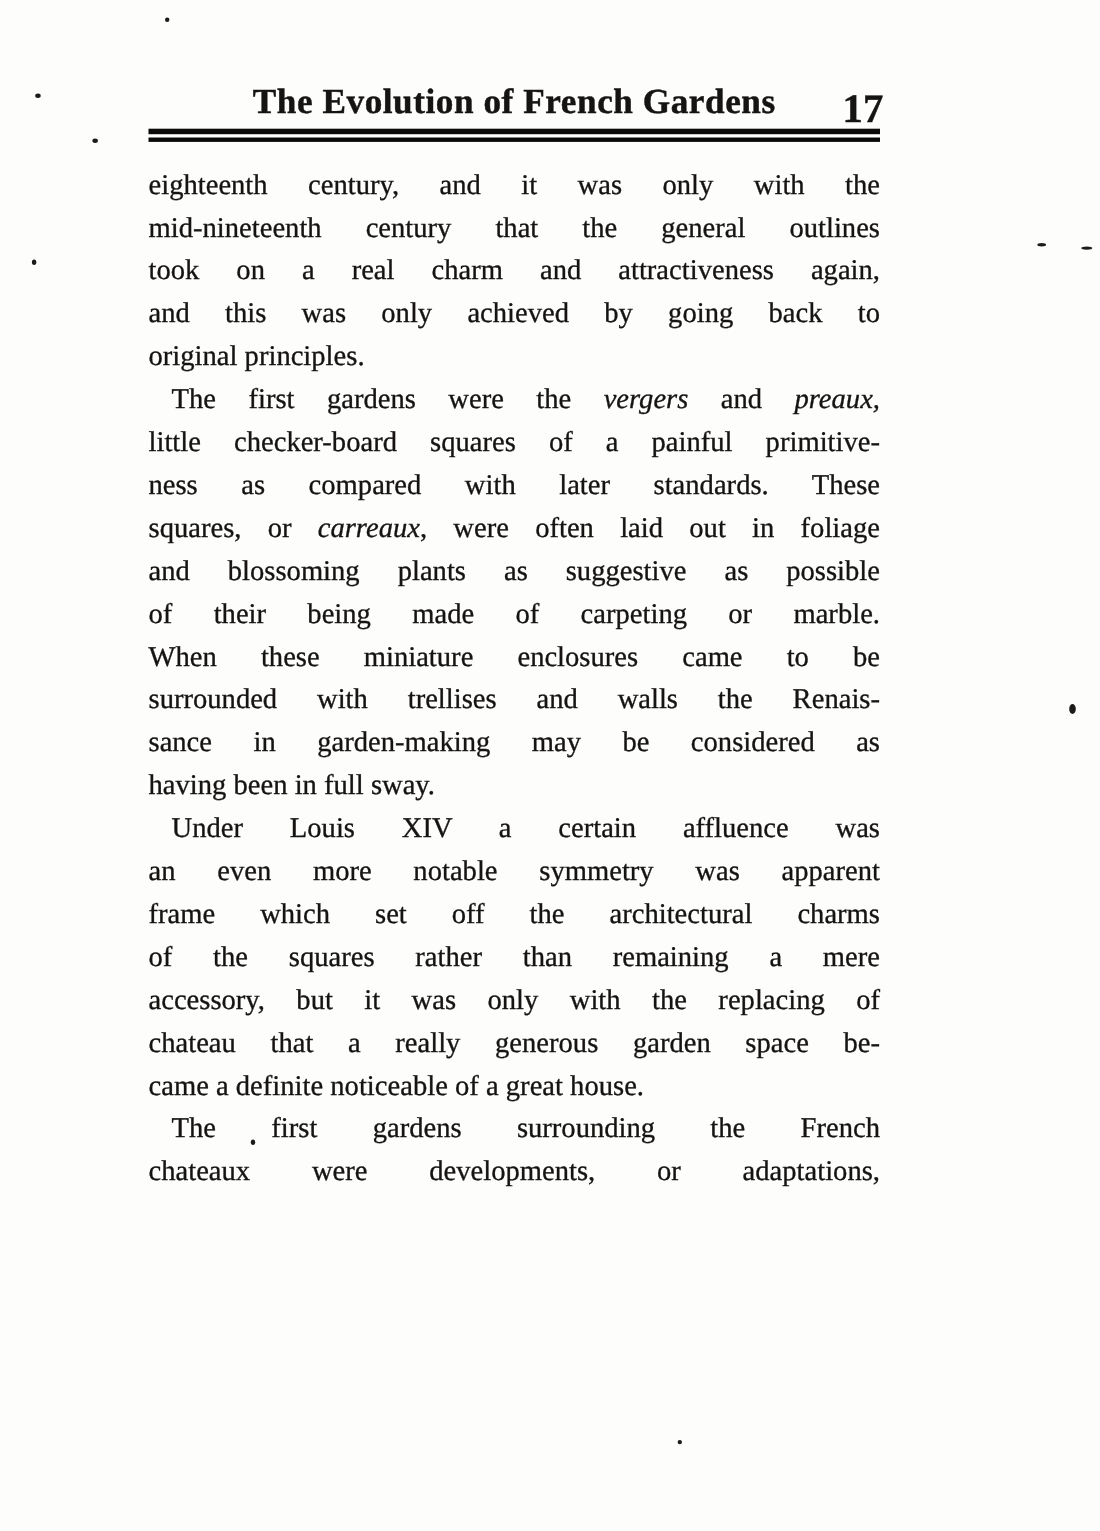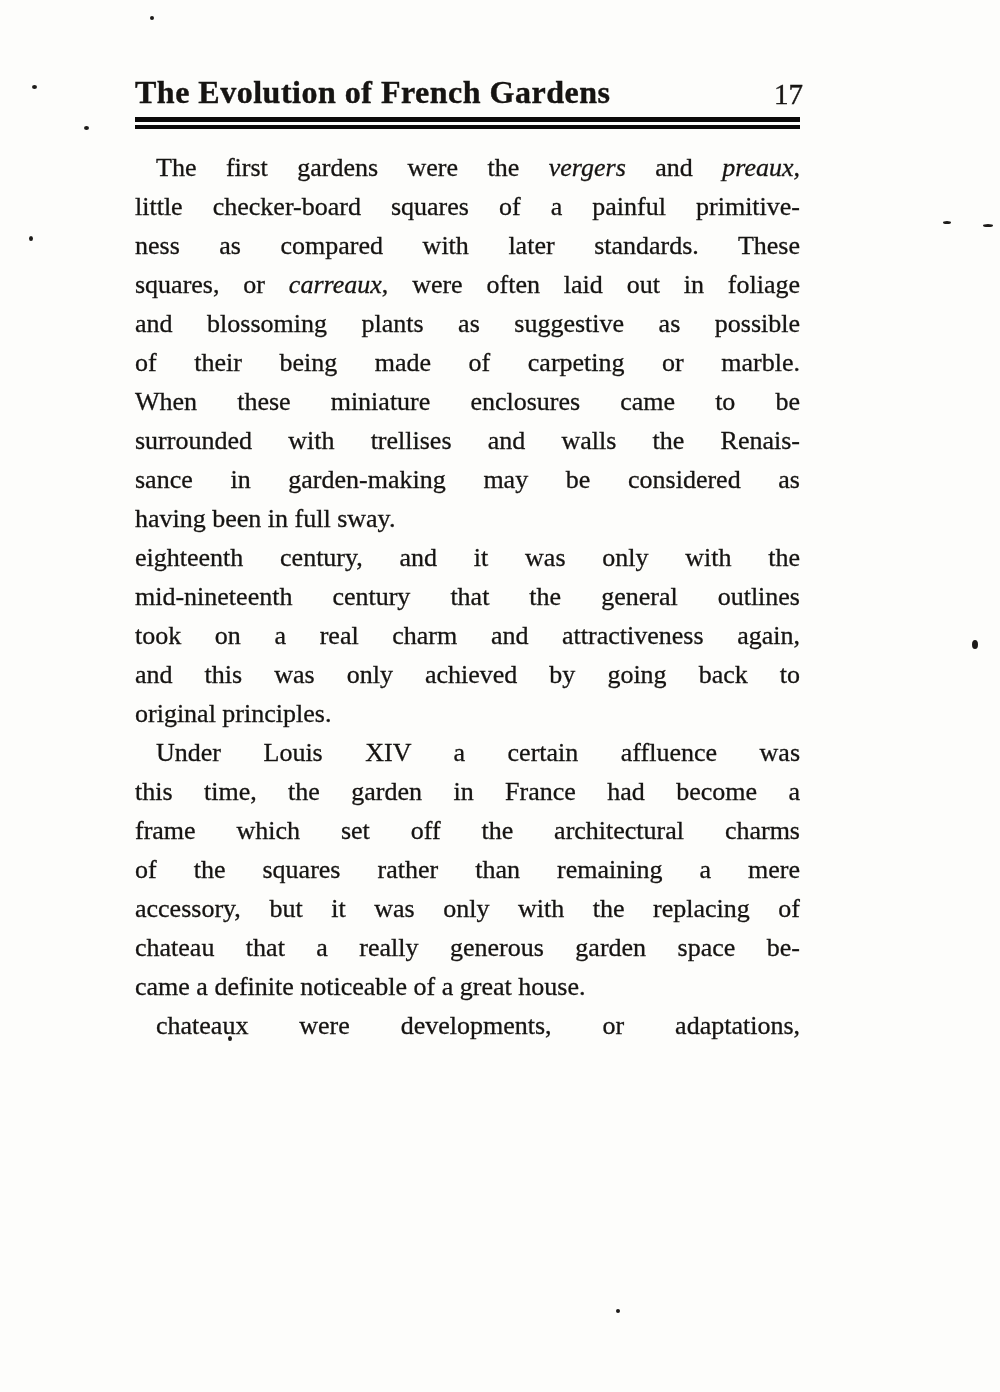--- a/index.html
+++ b/index.html
@@ -11,31 +11,32 @@
     font-family: "Liberation Serif", "DejaVu Serif", serif;
     color: #161412;
     overflow: hidden;
   }
   .header {
     position: absolute;
     top: 74px; left: 135px;
     width: 665px; height: 42px;
   }
   .header-title {
+    text-align: center;
     font-weight: bold;
     font-size: 32px;
     letter-spacing: 0.5px;
     -webkit-text-stroke: 0.4px currentColor;
     white-space: nowrap;
   }
   .page-number {
     position: absolute;
     right: -3px; top: 4px;
-    font-weight: normal;
-    font-size: 29px;
+    font-weight: bold;
+    font-size: 37px;
     -webkit-text-stroke: 0.4px currentColor;
   }
   .double-rule { position: absolute; left: 135px; top: 117px; width: 665px; }
   .double-rule .r1 { height: 5px; background: #0b0a09; }
   .double-rule .r2 { height: 4px; background: #0b0a09; margin-top: 3px; }
   .body-copy {
     position: absolute;
     left: 135px; top: 148px;
     width: 665px;
     font-size: 26px;
@@ -57,49 +58,50 @@
     <div class="header-title">The Evolution of French Gardens</div>
     <div class="page-number">17</div>
   </div>
 
   <div class="double-rule">
     <div class="r1"></div>
     <div class="r2"></div>
   </div>
 
   <div class="body-copy">
+      <div class="paragraph">
+        <div class="line"><span>eighteenth century, and it was only with the</span></div>
+        <div class="line"><span>mid-nineteenth century that the general outlines</span></div>
+        <div class="line"><span>took on a real charm and attractiveness again,</span></div>
+        <div class="line"><span>and this was only achieved by going back to</span></div>
+        <div class="line endline"><span>original principles.</span></div>
+      </div>
       <div class="paragraph indent">
         <div class="line"><span>The first gardens were the </span><span class="it">vergers</span><span> and </span><span class="it">preaux,</span></div>
         <div class="line"><span>little checker-board squares of a painful primitive-</span></div>
         <div class="line"><span>ness as compared with later standards. These</span></div>
         <div class="line"><span>squares, or </span><span class="it">carreaux</span><span>, were often laid out in foliage</span></div>
         <div class="line"><span>and blossoming plants as suggestive as possible</span></div>
         <div class="line"><span>of their being made of carpeting or marble.</span></div>
         <div class="line"><span>When these miniature enclosures came to be</span></div>
         <div class="line"><span>surrounded with trellises and walls the Renais-</span></div>
         <div class="line"><span>sance in garden-making may be considered as</span></div>
         <div class="line endline"><span>having been in full sway.</span></div>
       </div>
-      <div class="paragraph">
-        <div class="line"><span>eighteenth century, and it was only with the</span></div>
-        <div class="line"><span>mid-nineteenth century that the general outlines</span></div>
-        <div class="line"><span>took on a real charm and attractiveness again,</span></div>
-        <div class="line"><span>and this was only achieved by going back to</span></div>
-        <div class="line endline"><span>original principles.</span></div>
-      </div>
       <div class="paragraph indent">
         <div class="line"><span>Under Louis XIV a certain affluence was</span></div>
-        <div class="line"><span>this time, the garden in France had become a</span></div>
+        <div class="line"><span>an even more notable symmetry was apparent</span></div>
         <div class="line"><span>frame which set off the architectural charms</span></div>
         <div class="line"><span>of the squares rather than remaining a mere</span></div>
         <div class="line"><span>accessory, but it was only with the replacing of</span></div>
         <div class="line"><span>chateau that a really generous garden space be-</span></div>
         <div class="line endline"><span>came a definite noticeable of a great house.</span></div>
       </div>
       <div class="paragraph indent">
+        <div class="line"><span>The first gardens surrounding the French</span></div>
         <div class="line"><span>chateaux were developments, or adaptations,</span></div>
       </div>
     </div>
 
 <div class="speck" style="left: 150px; top: 16px; width: 4px; height: 4px;"></div>
     <div class="speck" style="left: 32px; top: 85px; width: 5px; height: 4px;"></div>
     <div class="speck" style="left: 84px; top: 126px; width: 5px; height: 4px;"></div>
     <div class="speck" style="left: 29px; top: 236px; width: 4px; height: 5px;"></div>
     <div class="speck" style="left: 943px; top: 221px; width: 8px; height: 3px;"></div>
     <div class="speck" style="left: 983px; top: 224px; width: 10px; height: 3px;"></div>

